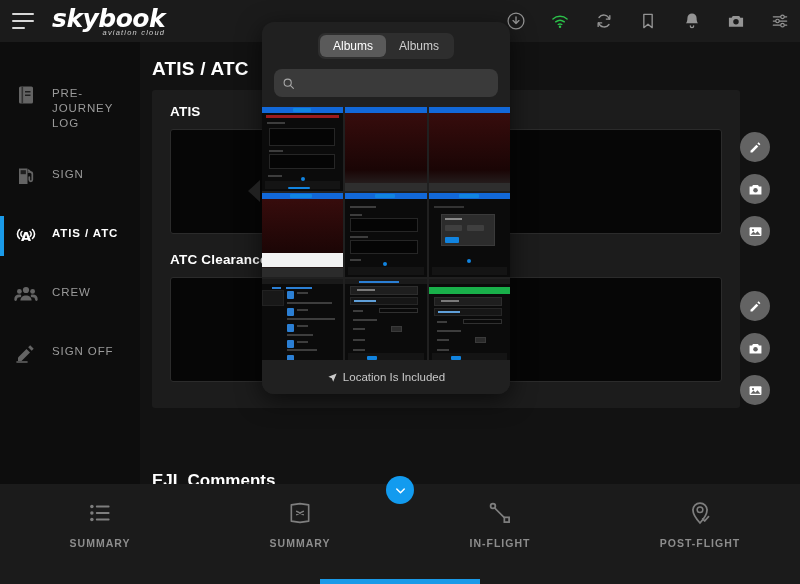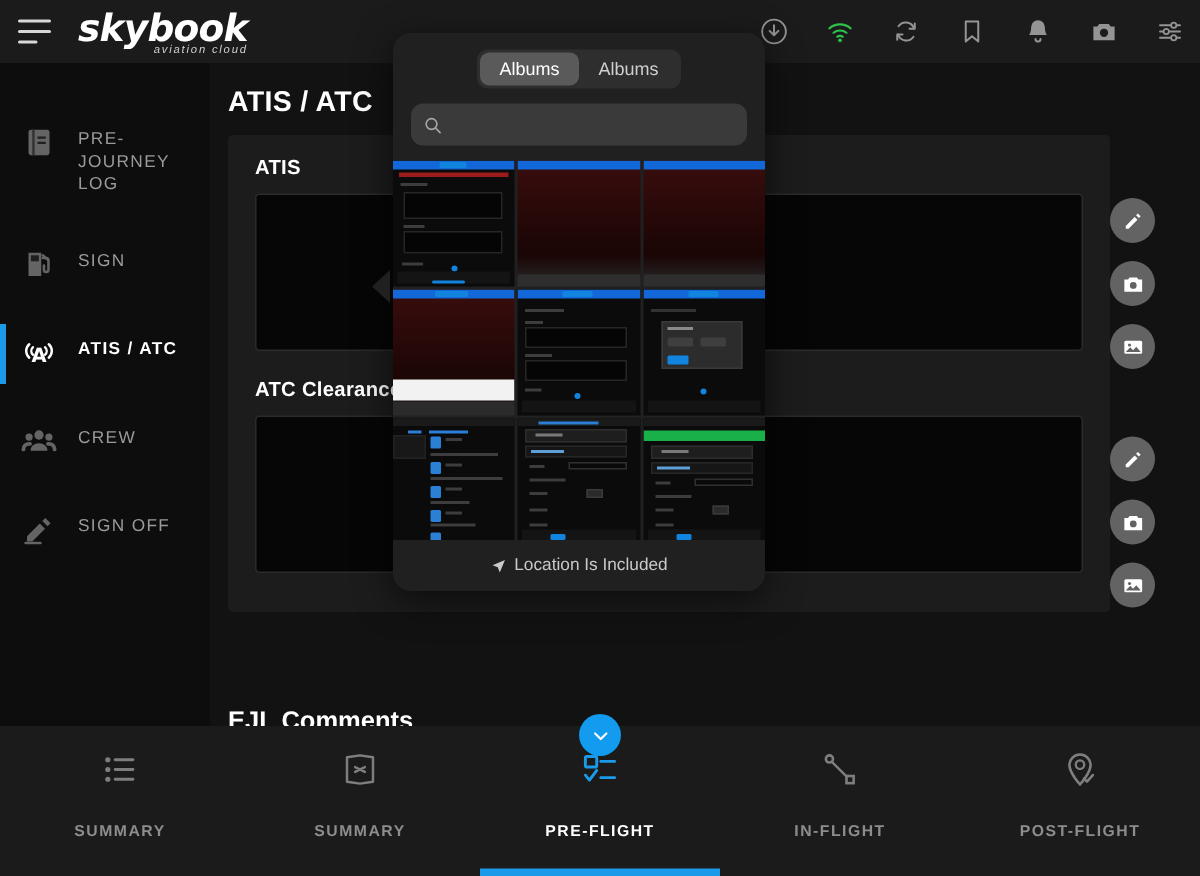--- a/index.html
+++ b/index.html
@@ -97,21 +97,21 @@
     align-items: center; justify-content: center; cursor: pointer; z-index: 30;
   }
 
   
   .bottomnav {
     position: absolute; left: 0; bottom: 0; width: 800px; height: 100px;
     background: #1b1b1b; display: flex; align-items: flex-start;
     padding-top: 16px;
   }
   .bn-item { flex: 1; display: flex; flex-direction: column;
-    align-items: center; gap: 22px; cursor: pointer; }
+    align-items: center; gap: 11px; cursor: pointer; }
   .bn-item .bico { width: 26px; height: 26px; opacity: .55; }
   .bn-item .blbl { font-size: 10.5px; letter-spacing: 1px; color: #8d8d8d; font-weight: 600; }
   .bn-item.active .bico { opacity: 1; }
   .bn-item.active .blbl { color: #fff; font-weight: bold; }
   .home-ind { position: absolute; left: 320px; bottom: 0; width: 160px;
     height: 5px; background: #1a9ae8; }
 
   
   .popover {
     position: absolute; left: 262px; top: 22px; width: 248px; height: 372px;
@@ -482,29 +482,20 @@
     </div>
 
     <div class="bn-item">
       <svg class="bico" viewBox="0 0 24 24">
         <path d="M4 4.5l8-1.2 8 1.2v15l-8 1.2-8-1.2z" fill="none" stroke="#d0d0d0" stroke-width="1.5" stroke-linejoin="round"></path>
         <path d="M9 10.5l6 3M15 10.5l-6 3" stroke="#d0d0d0" stroke-width="1.5" stroke-linecap="round"></path>
       </svg>
       <span class="blbl">SUMMARY</span>
     </div>
 
-    <div class="bn-item active">
-      <svg class="bico" viewBox="0 0 24 24">
-        <rect x="3" y="4" width="7" height="6.5" rx="1" fill="none" stroke="#1a9ae8" stroke-width="1.8"></rect>
-        <path d="M12.5 7h8.5" stroke="#1a9ae8" stroke-width="1.8" stroke-linecap="round"></path>
-        <path d="M3 15.5l2.5 3 4.5-6" fill="none" stroke="#1a9ae8" stroke-width="1.8" stroke-linecap="round" stroke-linejoin="round"></path>
-        <path d="M12.5 17h8.5" stroke="#1a9ae8" stroke-width="1.8" stroke-linecap="round"></path>
-      </svg>
-      <span class="blbl">PRE-FLIGHT</span>
-    </div>
 
     <div class="bn-item">
       <svg class="bico" viewBox="0 0 24 24">
         <circle cx="5.5" cy="5.5" r="2.2" fill="none" stroke="#d0d0d0" stroke-width="1.6"></circle>
         <rect x="16" y="16" width="4.4" height="4.4" fill="none" stroke="#d0d0d0" stroke-width="1.6"></rect>
         <path d="M7 7.3l8.5 8.5" stroke="#d0d0d0" stroke-width="1.5" stroke-linecap="round"></path>
       </svg>
       <span class="blbl">IN-FLIGHT</span>
     </div>
 

